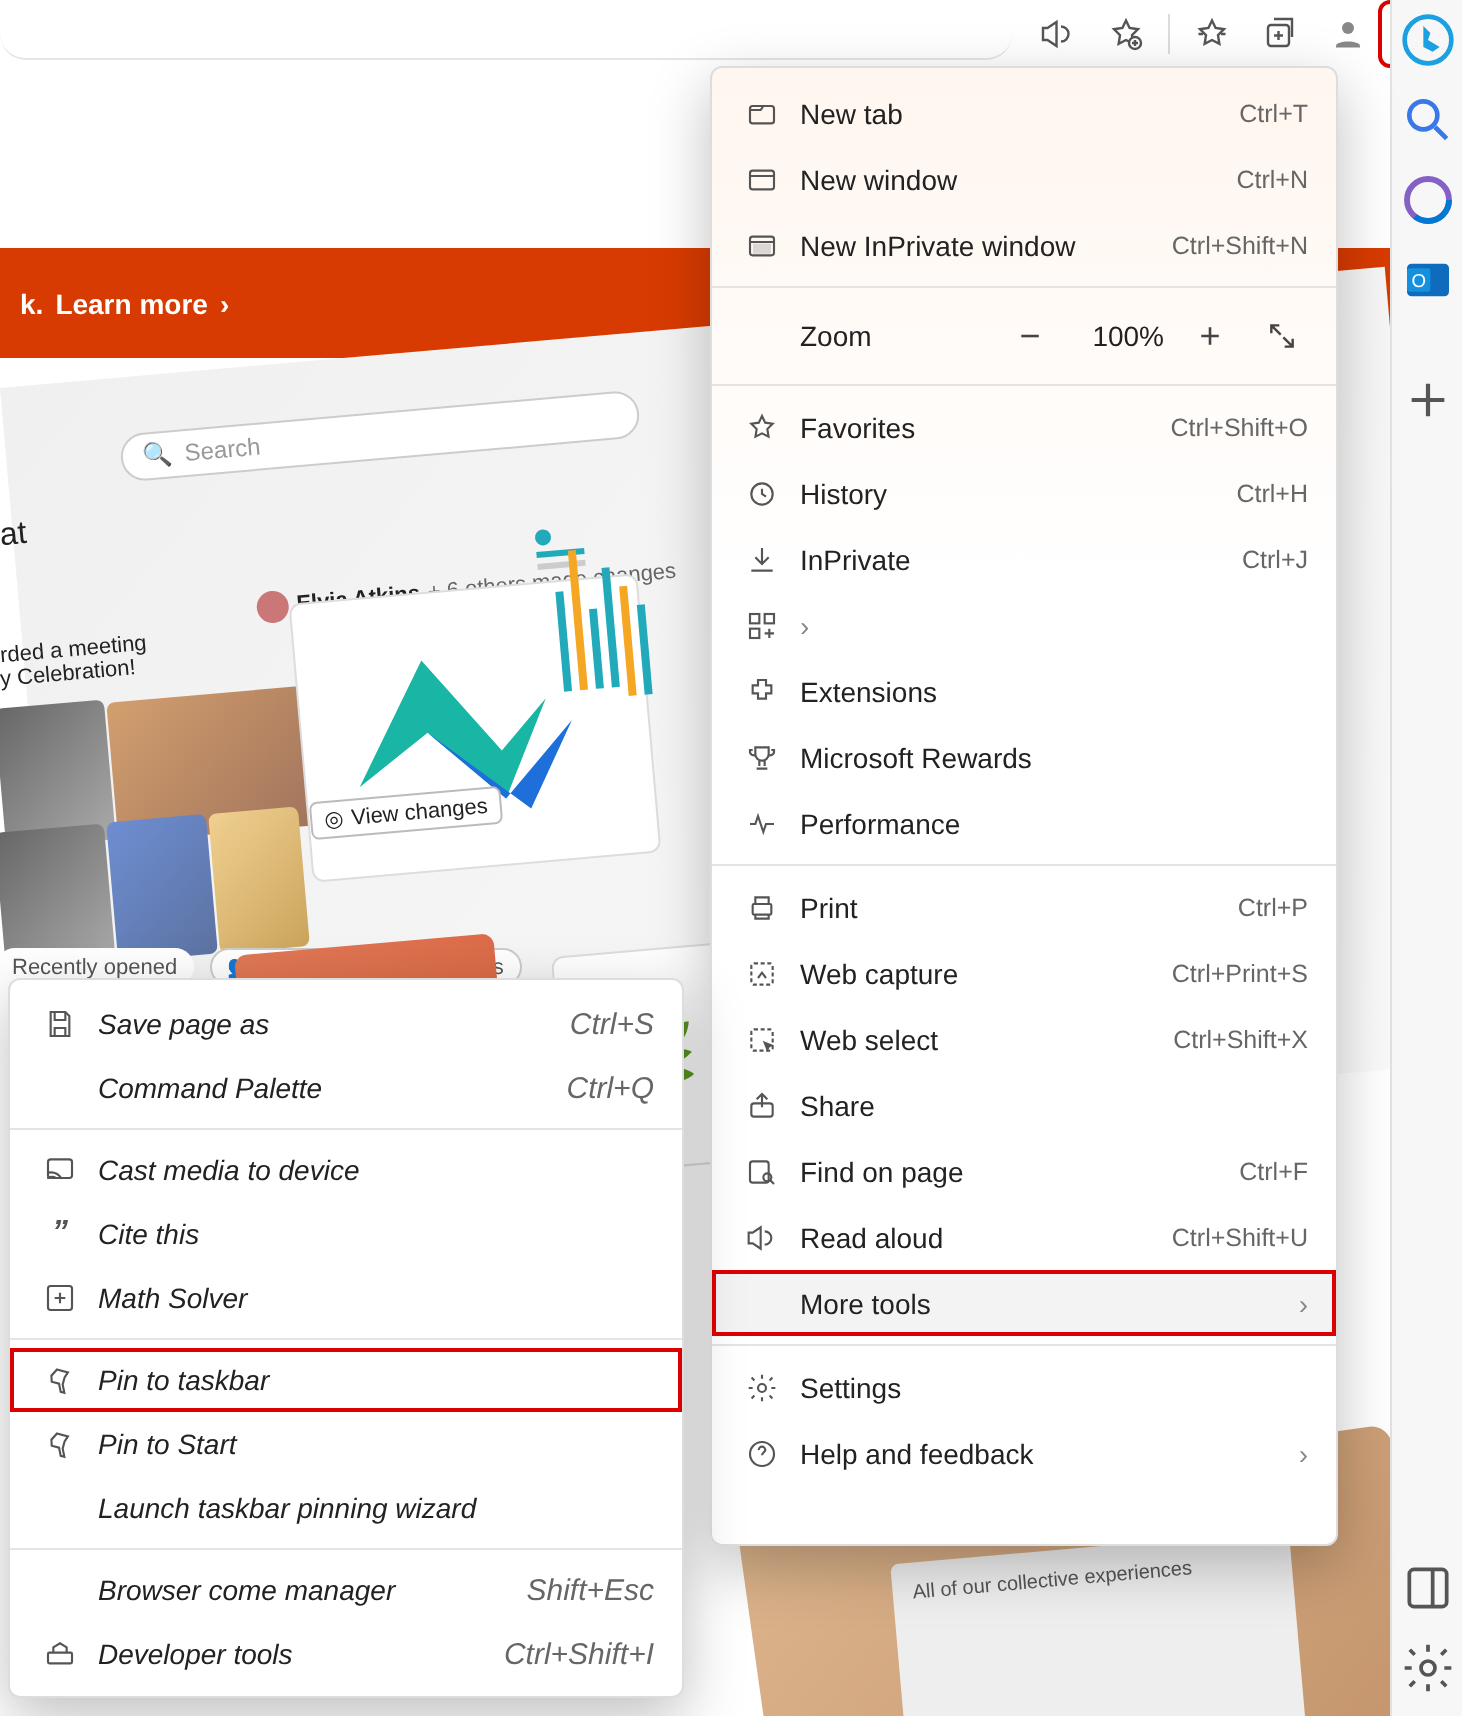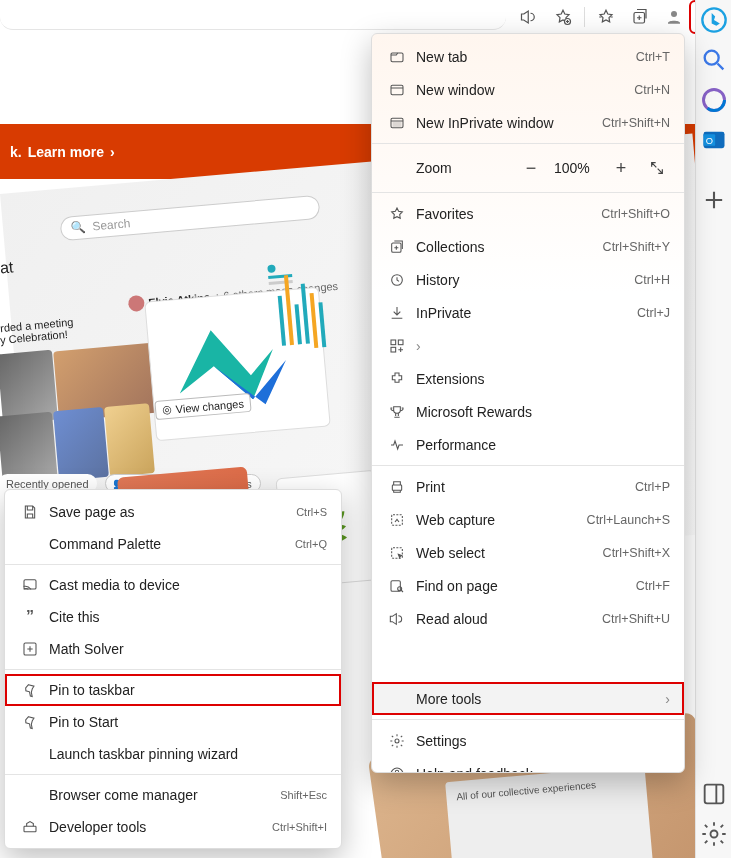--- a/index.html
+++ b/index.html
@@ -151,86 +151,86 @@
     width: 28px; height: 28px;
     display: flex; align-items: center; justify-content: center;
     border-radius: 4px;
     cursor: pointer;
   }
   .side-spacer { flex: 1; }
 
   
   .main-menu {
     position: absolute;
-    left: 371px; top: 33px;
+    left: 355px; top: 33px;
     width: 314px; height: 740px;
     background: linear-gradient(180deg,#fff6ef 0%,#ffffff 35%,#ffffff 100%);
     border: 1px solid #ddd;
     border-radius: 6px;
     box-shadow: 0 10px 30px rgba(0,0,0,.25);
     padding: 6px 0;
     font-size: 14px;
     overflow: hidden;
   }
   .mitem {
     display: flex; align-items: center;
     height: 33px;
     padding: 0 14px;
     cursor: pointer;
     position: relative;
   }
   .mitem.highlight {
     outline: 2px solid #d00; outline-offset:-2px;
     background: #f3f3f3;
-    margin-top: 47px;
   }
   .mitem .mi-icon {
     width: 22px; display:flex;align-items:center;justify-content:center;
     color:#555; margin-right: 8px;
   }
   .mitem .mi-icon svg { width:16px;height:16px; }
   .mitem .mi-label { flex: 1; }
   .mitem .mi-short { color:#666; font-size:12.5px; }
   .mitem .mi-chev { color:#888; }
   .zoom-row {
     display:flex;align-items:center;height:40px;padding:0 14px;gap:10px;
   }
   .zoom-row .zlabel { flex:1; padding-left:30px; }
   .zoom-row .zbtn { width:26px;height:26px;display:flex;align-items:center;justify-content:center;cursor:pointer;font-size:18px;color:#444; }
-  .zoom-row .zval { width:44px;text-align:left; }
+  .zoom-row .zval { width:44px;text-align:right; }
   .msep { height:1px;background:#e4e4e4;margin:4px 0; }
 
   
   .sub-menu {
     position: absolute;
     left: 4px; top: 489px;
     width: 338px; height: 360px;
     background: #fff;
     border: 1px solid #ddd;
     border-radius: 6px;
     box-shadow: 0 10px 30px rgba(0,0,0,.25);
     padding: 6px 0;
     font-size: 14px;
+    font-style: italic;
   }
   .sitem {
     display: flex; align-items: center;
     height: 32px;
     padding: 0 14px;
     cursor: pointer;
   }
   .sitem.highlight {
     outline: 2px solid #d00; outline-offset:-2px;
   }
   .sitem .si-icon {
     width: 22px; display:flex;align-items:center;justify-content:center;
     color:#555; margin-right: 8px;
   }
   .sitem .si-icon svg { width:16px;height:16px; }
   .sitem .si-label { flex:1; }
-  .sitem .si-short { color:#666; font-size:11px; }
+  .sitem .si-short { color:#666; font-size:15px; }
   .sitem.noicon .si-label { padding-left:30px; }
 </style>
 </head>
 <body>
 
 <div class="page-bg">
   <div class="orange-banner">
     <span>k.</span>
     <span style="width:6px"></span>
     <span>Learn more</span>
@@ -439,31 +439,20 @@
         <svg viewBox="0 0 24 24" fill="none" stroke="currentColor" stroke-width="1.6">
           <path d="M12 3l2.4 5 5.6.8-4 4 .9 5.7L12 16l-4.9 2.5.9-5.7-4-4 5.6-.8z"></path>
         </svg>
       </span>
     <span class="mi-label">Favorites</span>
     <span class="mi-short">Ctrl+Shift+O</span>
   </div>
   <div class="mitem">
     <span class="mi-icon">
         <svg viewBox="0 0 24 24" fill="none" stroke="currentColor" stroke-width="1.6">
-          <rect x="4" y="6" width="14" height="14" rx="2"></rect>
-          <path d="M8 3h12v12"></path>
-          <path d="M11 10v6M8 13h6"></path>
-        </svg>
-      </span>
-    <span class="mi-label">Collections</span>
-    <span class="mi-short">Ctrl+Shift+Y</span>
-  </div>
-  <div class="mitem">
-    <span class="mi-icon">
-        <svg viewBox="0 0 24 24" fill="none" stroke="currentColor" stroke-width="1.6">
           <circle cx="12" cy="12" r="8"></circle>
           <path d="M12 8v4l3 2"></path>
         </svg>
       </span>
     <span class="mi-label">History</span>
     <span class="mi-short">Ctrl+H</span>
   </div>
   <div class="mitem">
     <span class="mi-icon">
         <svg viewBox="0 0 24 24" fill="none" stroke="currentColor" stroke-width="1.6">
@@ -520,31 +509,40 @@
     <span class="mi-short">Ctrl+P</span>
   </div>
   <div class="mitem">
     <span class="mi-icon">
         <svg viewBox="0 0 24 24" fill="none" stroke="currentColor" stroke-width="1.6">
           <rect x="4" y="4" width="16" height="16" rx="2" stroke-dasharray="3 2"></rect>
           <path d="M9 15l3-4 3 4"></path>
         </svg>
       </span>
     <span class="mi-label">Web capture</span>
-    <span class="mi-short">Ctrl+Launch+S</span>
+    <span class="mi-short">Ctrl+Print+S</span>
   </div>
   <div class="mitem">
     <span class="mi-icon">
         <svg viewBox="0 0 24 24" fill="none" stroke="currentColor" stroke-width="1.6">
           <rect x="4" y="4" width="16" height="16" rx="2" stroke-dasharray="3 2"></rect>
           <path d="M14 14l5 2-2 1-1 2z" fill="currentColor"></path>
         </svg>
       </span>
     <span class="mi-label">Web select</span>
     <span class="mi-short">Ctrl+Shift+X</span>
+  </div>
+  <div class="mitem">
+    <span class="mi-icon">
+        <svg viewBox="0 0 24 24" fill="none" stroke="currentColor" stroke-width="1.6">
+          <rect x="4" y="10" width="16" height="10" rx="2"></rect>
+          <path d="M12 3v10M8 7l4-4 4 4"></path>
+        </svg>
+      </span>
+    <span class="mi-label">Share</span>
   </div>
   <div class="mitem">
     <span class="mi-icon">
         <svg viewBox="0 0 24 24" fill="none" stroke="currentColor" stroke-width="1.6">
           <rect x="3" y="4" width="14" height="16" rx="2"></rect>
           <circle cx="16" cy="16" r="3"></circle>
           <path d="M18 18l3 3"></path>
         </svg>
       </span>
     <span class="mi-label">Find on page</span>

